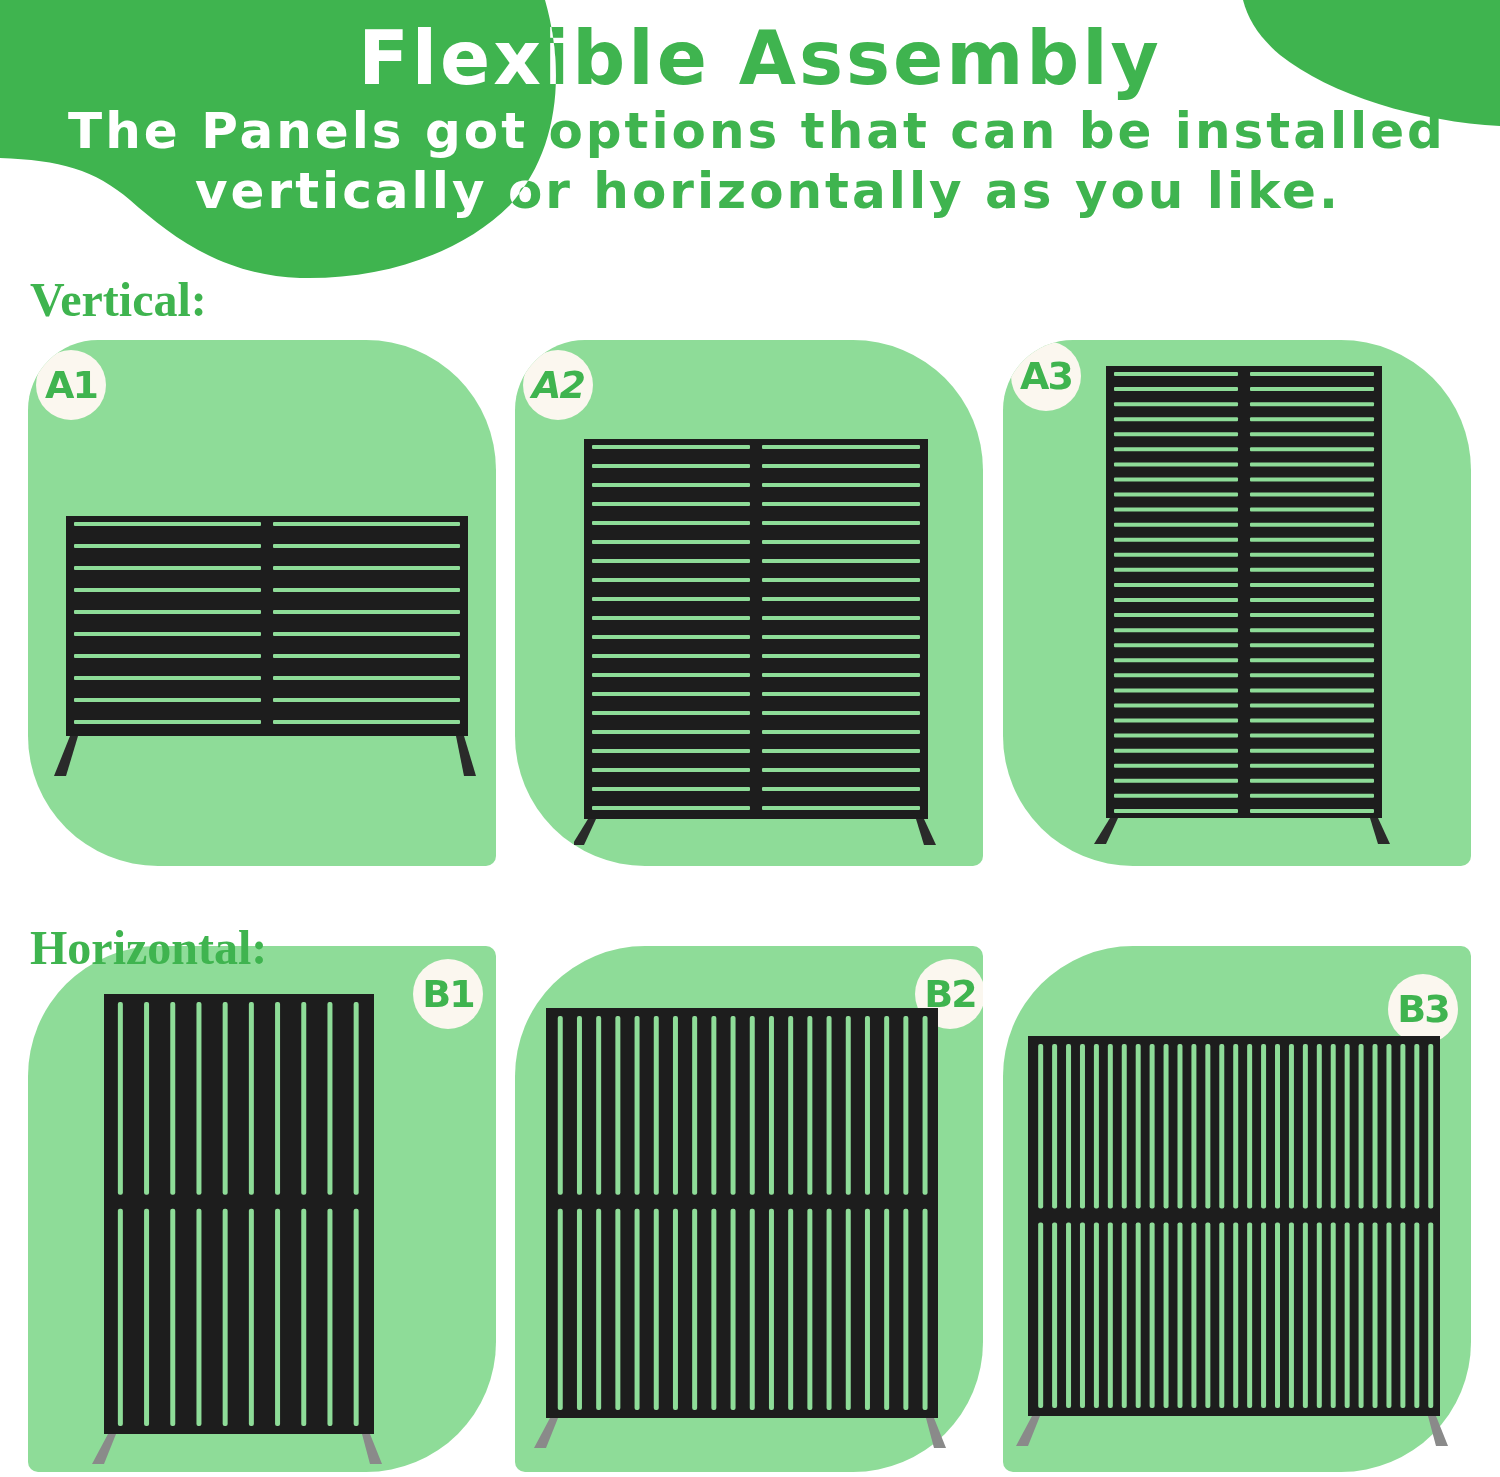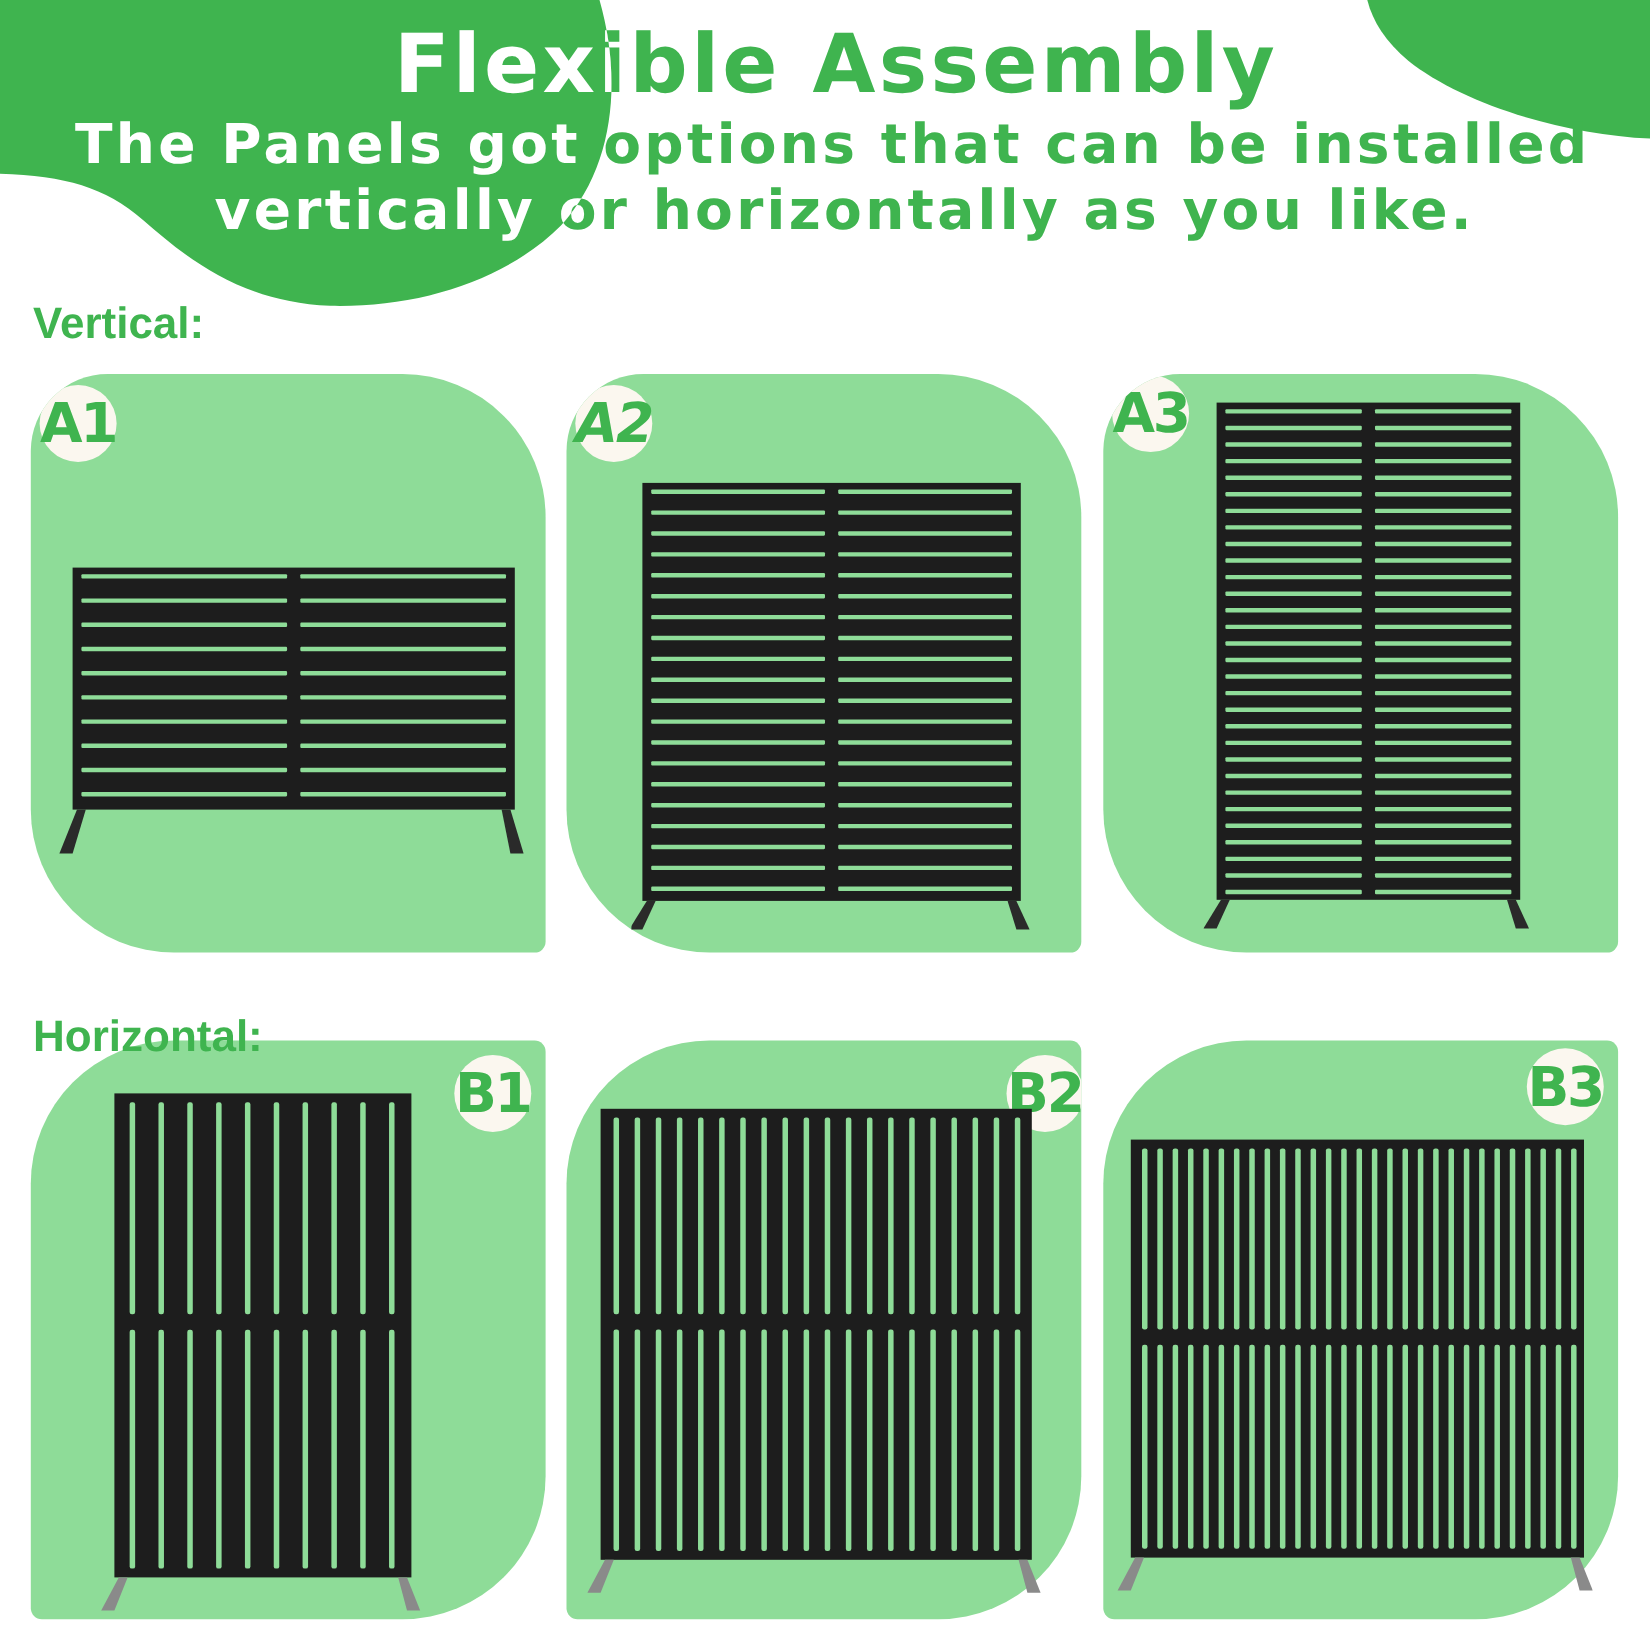--- a/index.html
+++ b/index.html
@@ -5,35 +5,35 @@
   * { box-sizing: border-box; margin: 0; padding: 0; }
   html, body { width: 1500px; height: 1477px; overflow: hidden; background: #ffffff; }
   body { position: relative; font-family: "DejaVu Sans", sans-serif; }
 
   .blob { position: absolute; z-index: 0; }
 
   .header { position: absolute; left: 0; top: 0; width: 1500px; height: 240px; z-index: 2; }
 
   .section-label {
     position: absolute; left: 30px; z-index: 2;
-    font-family: Liberation Sans, sans-serif; font-weight: bold;
-    font-size: 40px; color: #3fb44f;
+    font-family: Liberation Serif, serif; font-weight: bold;
+    font-size: 48px; color: #3fb44f;
   }
 
   .card {
     position: absolute; background: #8edc98; z-index: 1; overflow: hidden;
   }
   .card.top { border-radius: 70px 130px 10px 130px; }
   .card.bot { border-radius: 130px 10px 130px 10px; }
 
   .badge {
     position: absolute; width: 70px; height: 70px; border-radius: 50%;
     background: #fbf7ef; color: #3fb44f; z-index: 3;
     font-family: "DejaVu Sans", sans-serif; font-weight: bold;
-    font-size: 50px; display: flex; align-items: center; justify-content: center;
+    font-size: 38px; display: flex; align-items: center; justify-content: center;
     letter-spacing: -2px;
   }
 
   svg.panel { position: absolute; z-index: 2; }
 </style>
 </head>
 <body>
 
 <svg class="blob" width="1500" height="300" style="left:0;top:0;" viewBox="0 0 1500 300">
   <path d="M0 0 L545 0 C565 70 560 150 510 205 C460 255 380 280 300 278 C220 275 170 235 130 200 C95 170 60 160 0 158 Z" fill="#3fb44f"></path>
@@ -76,21 +76,21 @@
   <div class="badge" style="left:8px;top:1px;">A3</div>
 </div>
 
 <div class="card bot" style="left:28px;top:946px;width:468px;height:526px;">
   <div class="badge" style="left:385px;top:13px;text-align:right;">B1</div>
 </div>
 <div class="card bot" style="left:515px;top:946px;width:468px;height:526px;">
   <div class="badge" style="left:400px;top:13px;">B2</div>
 </div>
 <div class="card bot" style="left:1003px;top:946px;width:468px;height:526px;">
-  <div class="badge" style="left:385px;top:7px;">B3</div>
+  <div class="badge" style="left:385px;top:28px;">B3</div>
 </div>
 
 <svg class="panel" id="panel-a1" style="left:48px;top:512px;" width="440" height="266">
     <rect x="18" y="4" width="402" height="220" fill="#1d1d1d"></rect>
     <rect x="26" y="10" width="187" height="4" fill="#8edc98" rx="1"></rect>
     <rect x="225" y="10" width="187" height="4" fill="#8edc98" rx="1"></rect>
     <rect x="26" y="32" width="187" height="4" fill="#8edc98" rx="1"></rect>
     <rect x="225" y="32" width="187" height="4" fill="#8edc98" rx="1"></rect>
     <rect x="26" y="54" width="187" height="4" fill="#8edc98" rx="1"></rect>
     <rect x="225" y="54" width="187" height="4" fill="#8edc98" rx="1"></rect>

